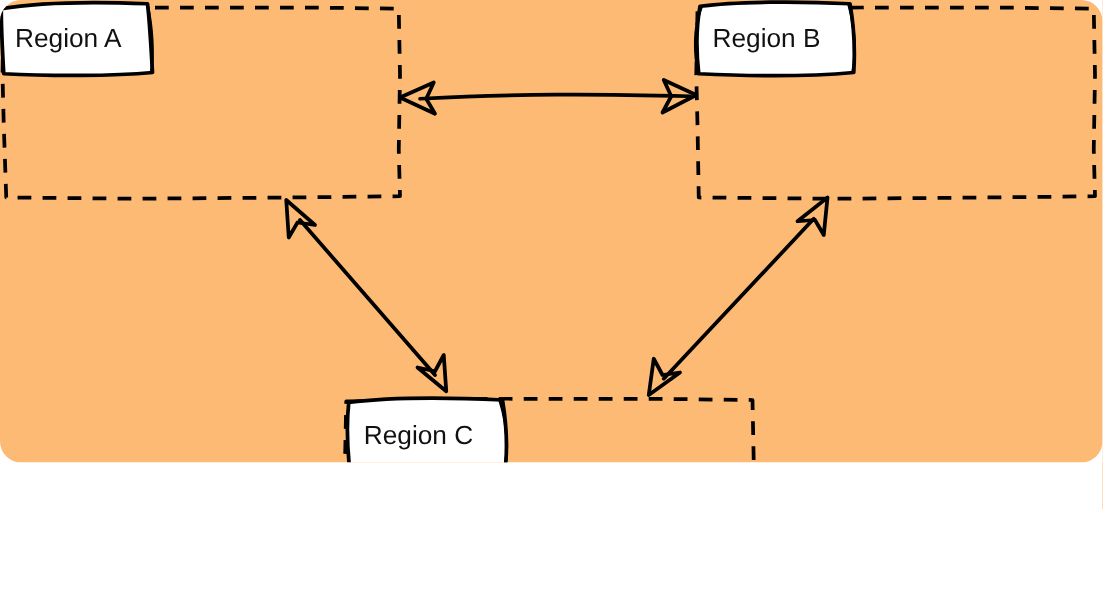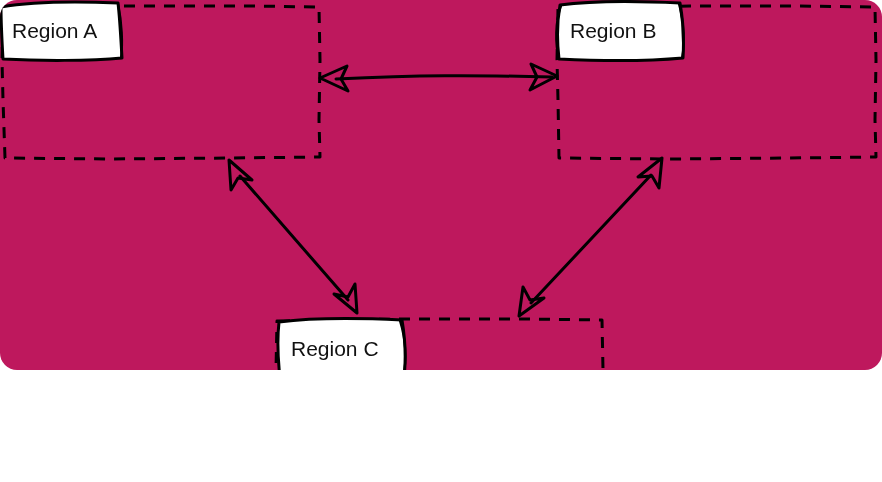--- a/index.html
+++ b/index.html
@@ -8,21 +8,21 @@
     padding: 0;
     background: #ffffff;
   }
   body {
     font-family: "Liberation Sans", sans-serif;
   }
   #canvas {
     position: relative;
     width: 882px;
     height: 370px;
-    background: #be185d;
+    background: #fdba74;
     overflow: hidden;
     border-radius: 17px;
   }
   #diagram-svg {
     position: absolute;
     top: 0;
     left: 0;
     width: 882px;
     height: 482px;
     display: block;

